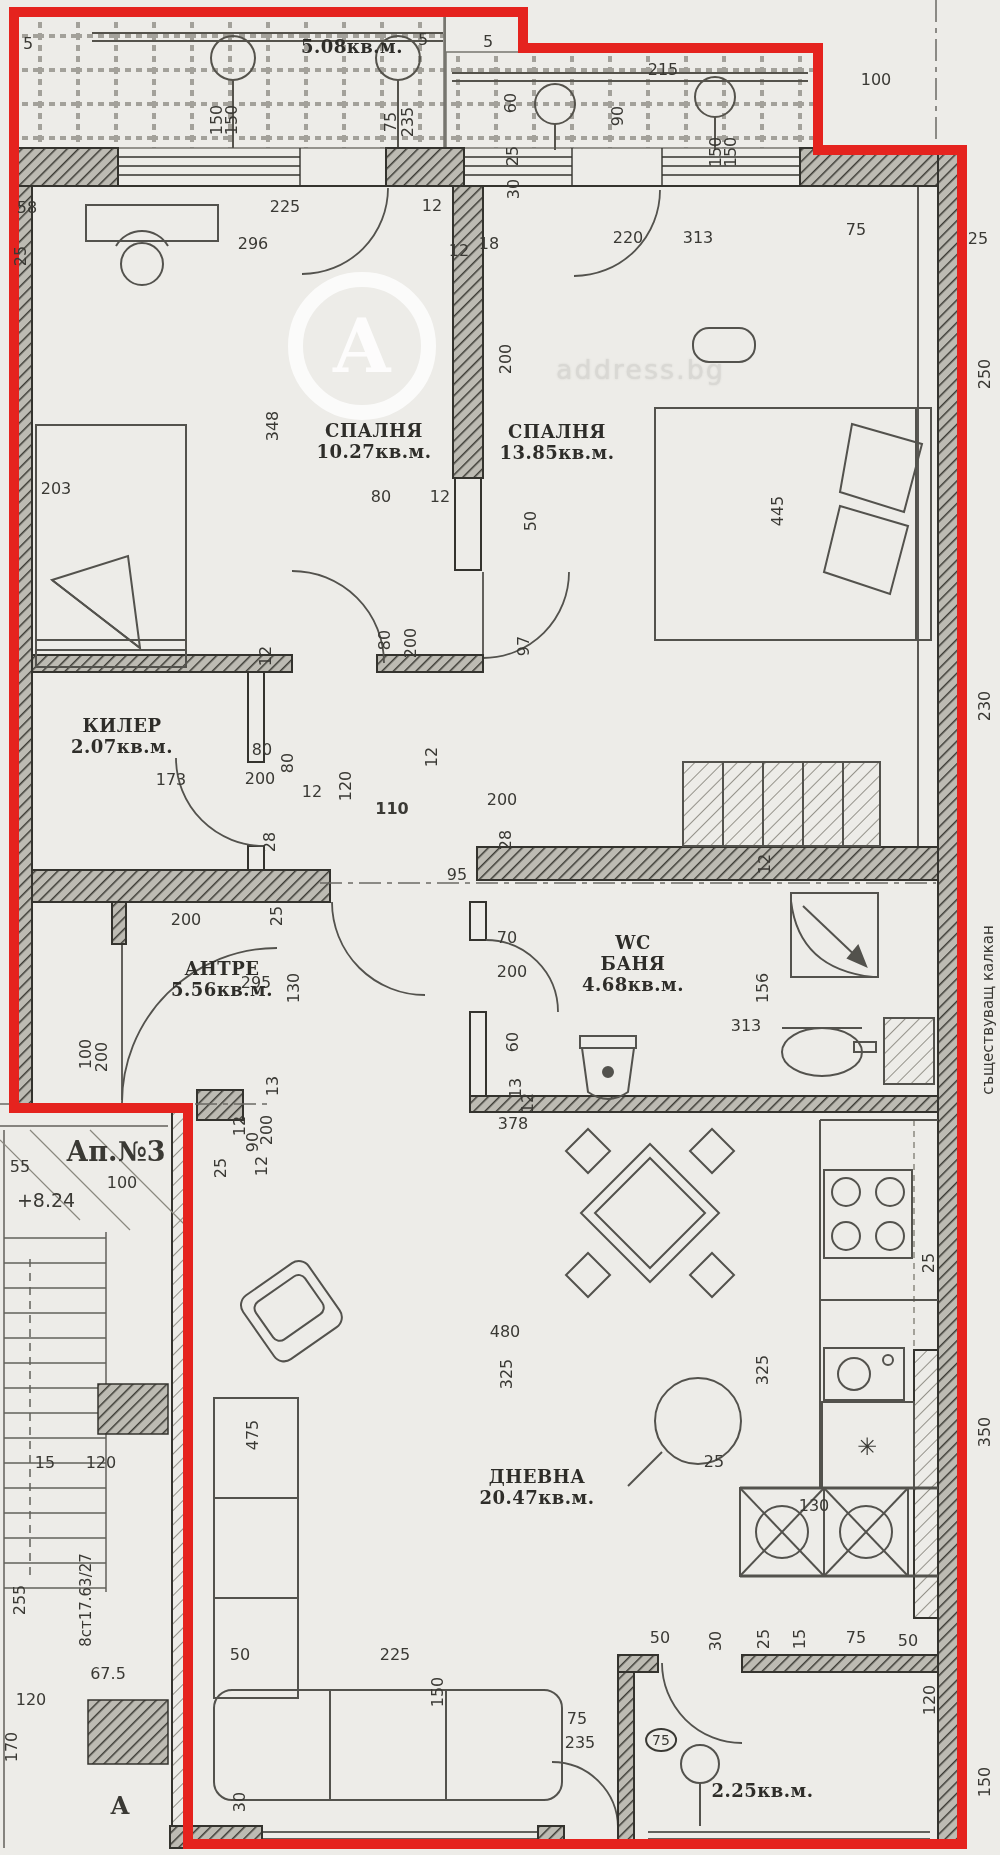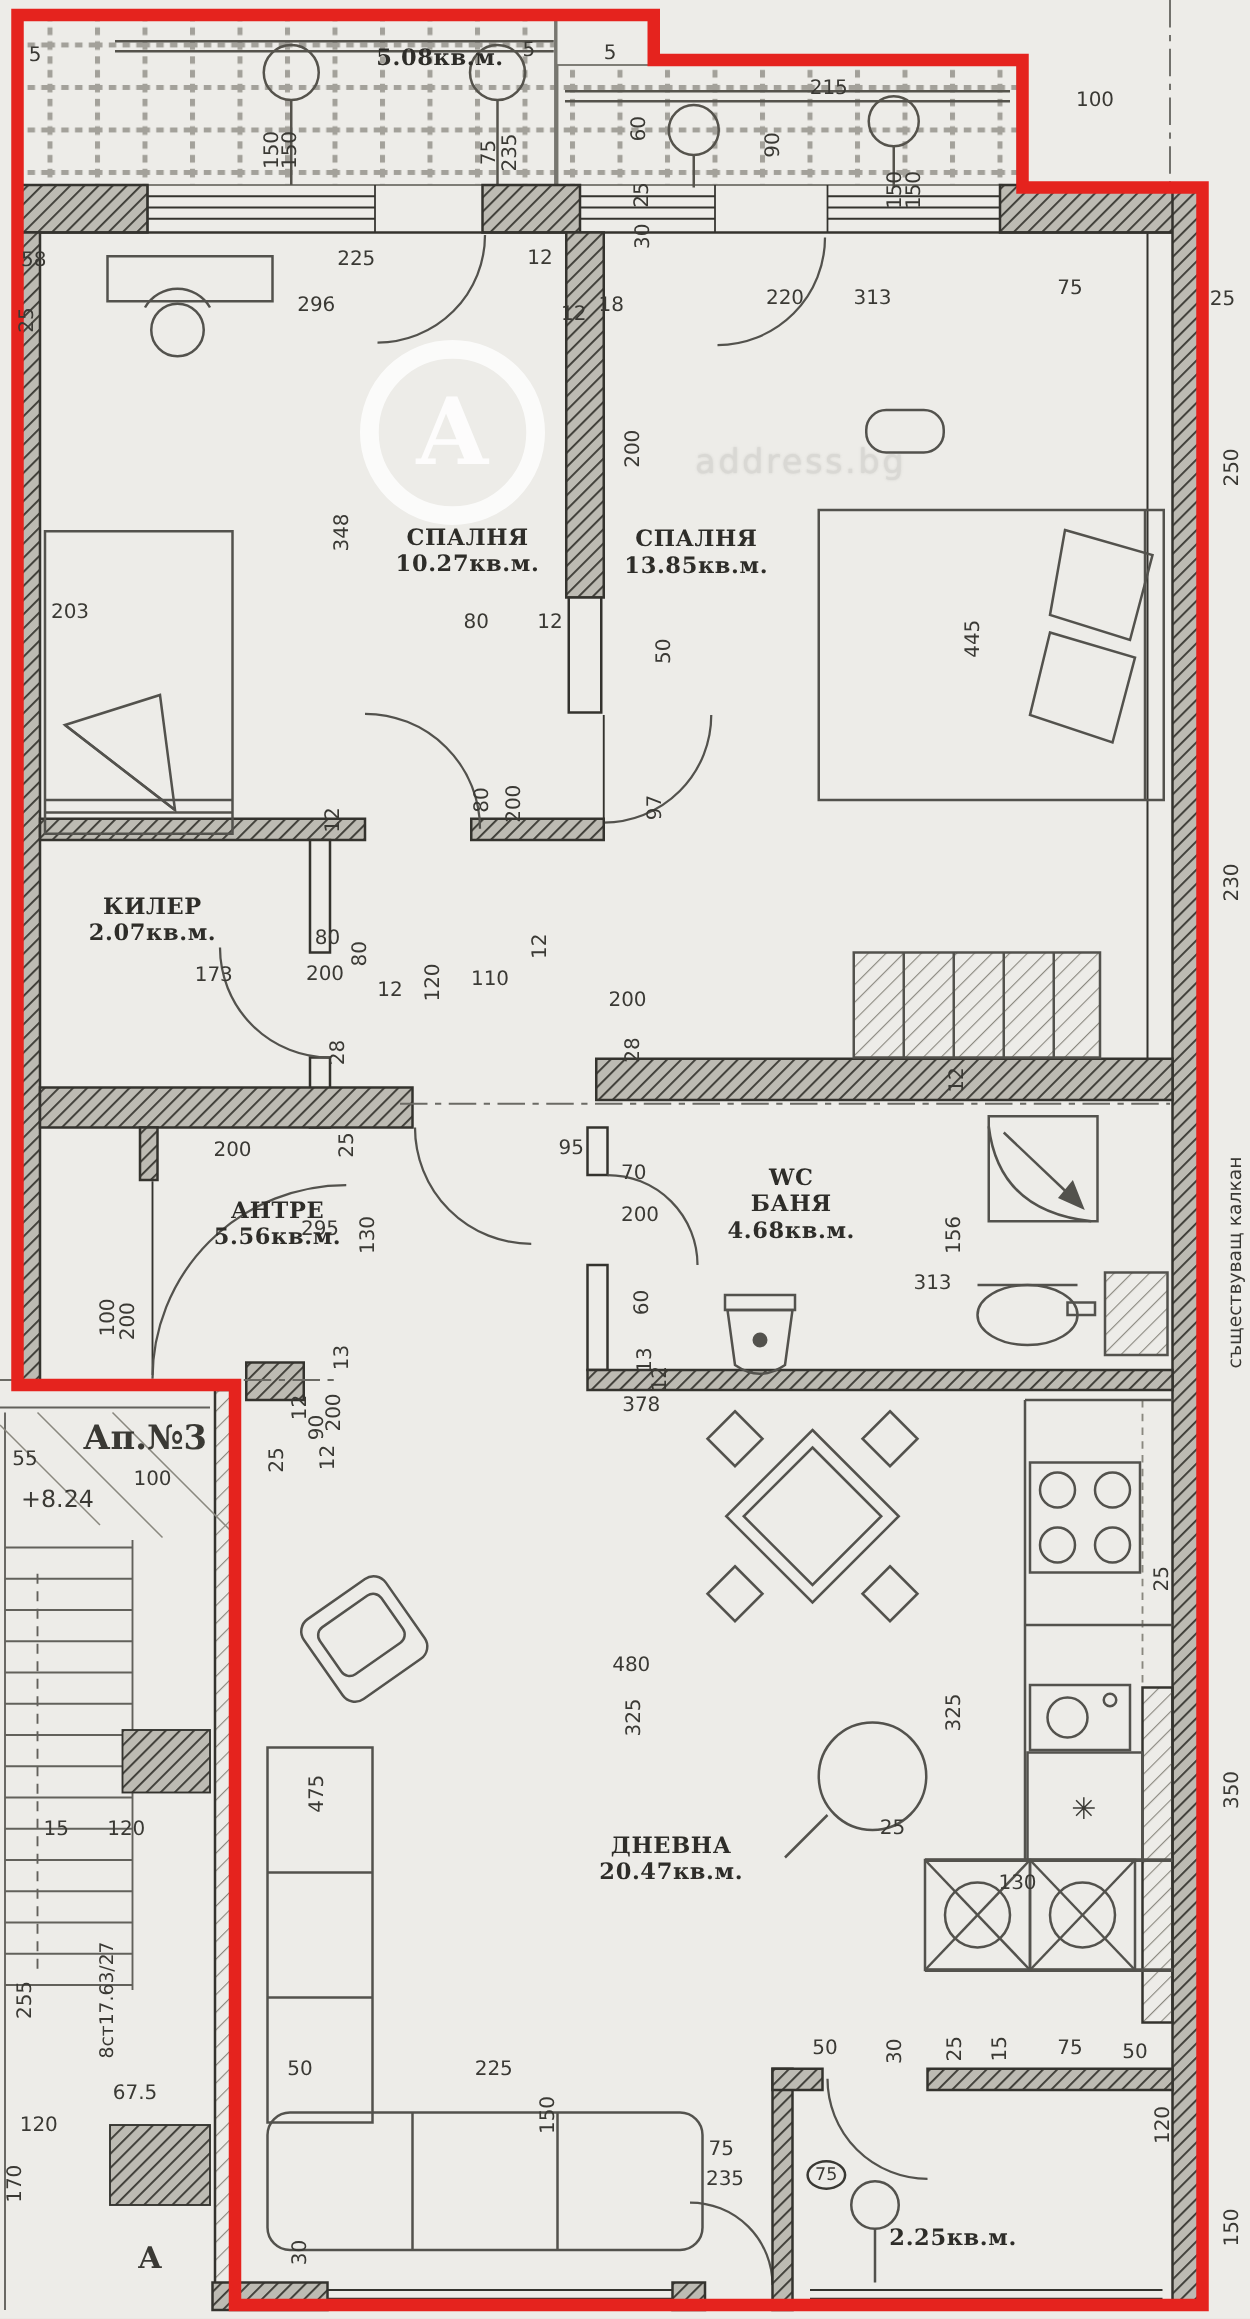--- a/index.html
+++ b/index.html
@@ -298,30 +298,30 @@
       <span class="lbl v" style="left: 524px; top: 646px;">97</span>
       <span class="lbl v" style="left: 266px; top: 656px;">12</span>
       <span class="lbl v" style="left: 385px; top: 640px;">80</span>
       <span class="lbl v" style="left: 411px; top: 643px;">200</span>
       <span class="lbl v" style="left: 985px; top: 706px;">230</span>
       <span class="lbl" style="left: 262px; top: 750px;">80</span>
       <span class="lbl" style="left: 260px; top: 779px;">200</span>
       <span class="lbl v" style="left: 288px; top: 763px;">80</span>
       <span class="lbl" style="left: 312px; top: 792px;">12</span>
       <span class="lbl v" style="left: 346px; top: 786px;">120</span>
-      <span class="lbl" style="left: 392px; top: 783px;">110</span>
+      <span class="lbl" style="left: 392px; top: 809px; font-weight: bold;">110</span>
       <span class="lbl v" style="left: 270px; top: 842px;">28</span>
       <span class="lbl" style="left: 171px; top: 780px;">173</span>
       <span class="lbl" style="left: 502px; top: 800px;">200</span>
       <span class="lbl v" style="left: 506px; top: 840px;">28</span>
       <span class="lbl v" style="left: 432px; top: 757px;">12</span>
       <span class="lbl v" style="left: 765px; top: 864px;">12</span>
       <span class="lbl" style="left: 186px; top: 920px;">200</span>
       <span class="lbl v" style="left: 277px; top: 916px;">25</span>
-      <span class="lbl" style="left: 457px; top: 918px;">95</span>
+      <span class="lbl" style="left: 457px; top: 875px;">95</span>
       <span class="lbl v" style="left: 294px; top: 988px;">130</span>
       <span class="lbl" style="left: 256px; top: 983px;">295</span>
       <span class="lbl" style="left: 507px; top: 938px;">70</span>
       <span class="lbl" style="left: 512px; top: 972px;">200</span>
       <span class="lbl" style="left: 746px; top: 1026px;">313</span>
       <span class="lbl v" style="left: 763px; top: 988px;">156</span>
       <span class="lbl v" style="left: 513px; top: 1042px;">60</span>
       <span class="lbl v" style="left: 516px; top: 1088px;">13</span>
       <span class="lbl v" style="left: 86px; top: 1054px;">100</span>
       <span class="lbl v" style="left: 102px; top: 1057px;">200</span>

